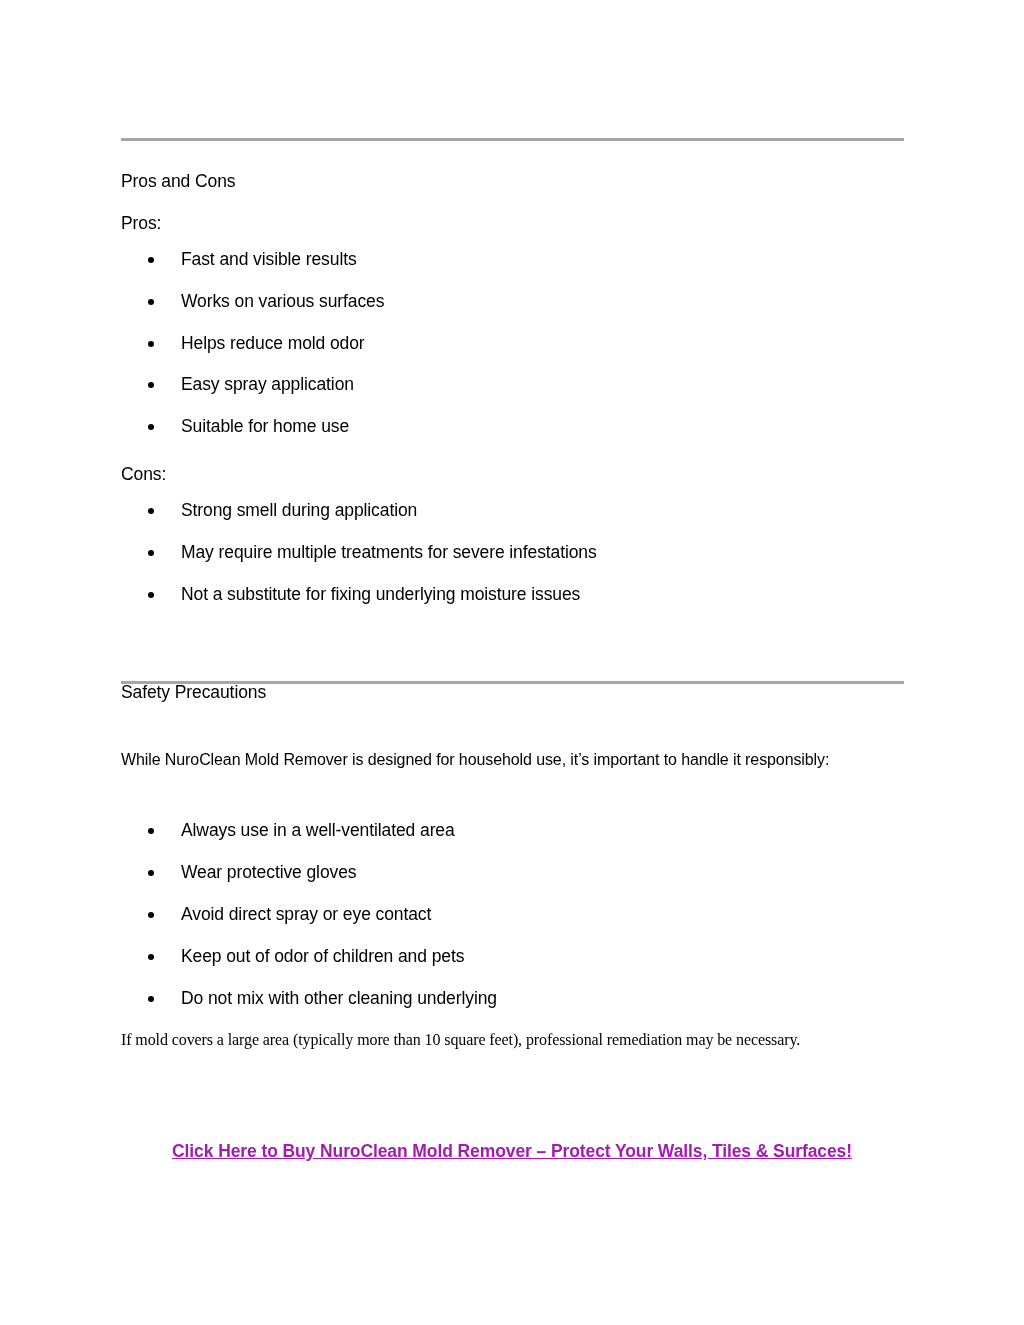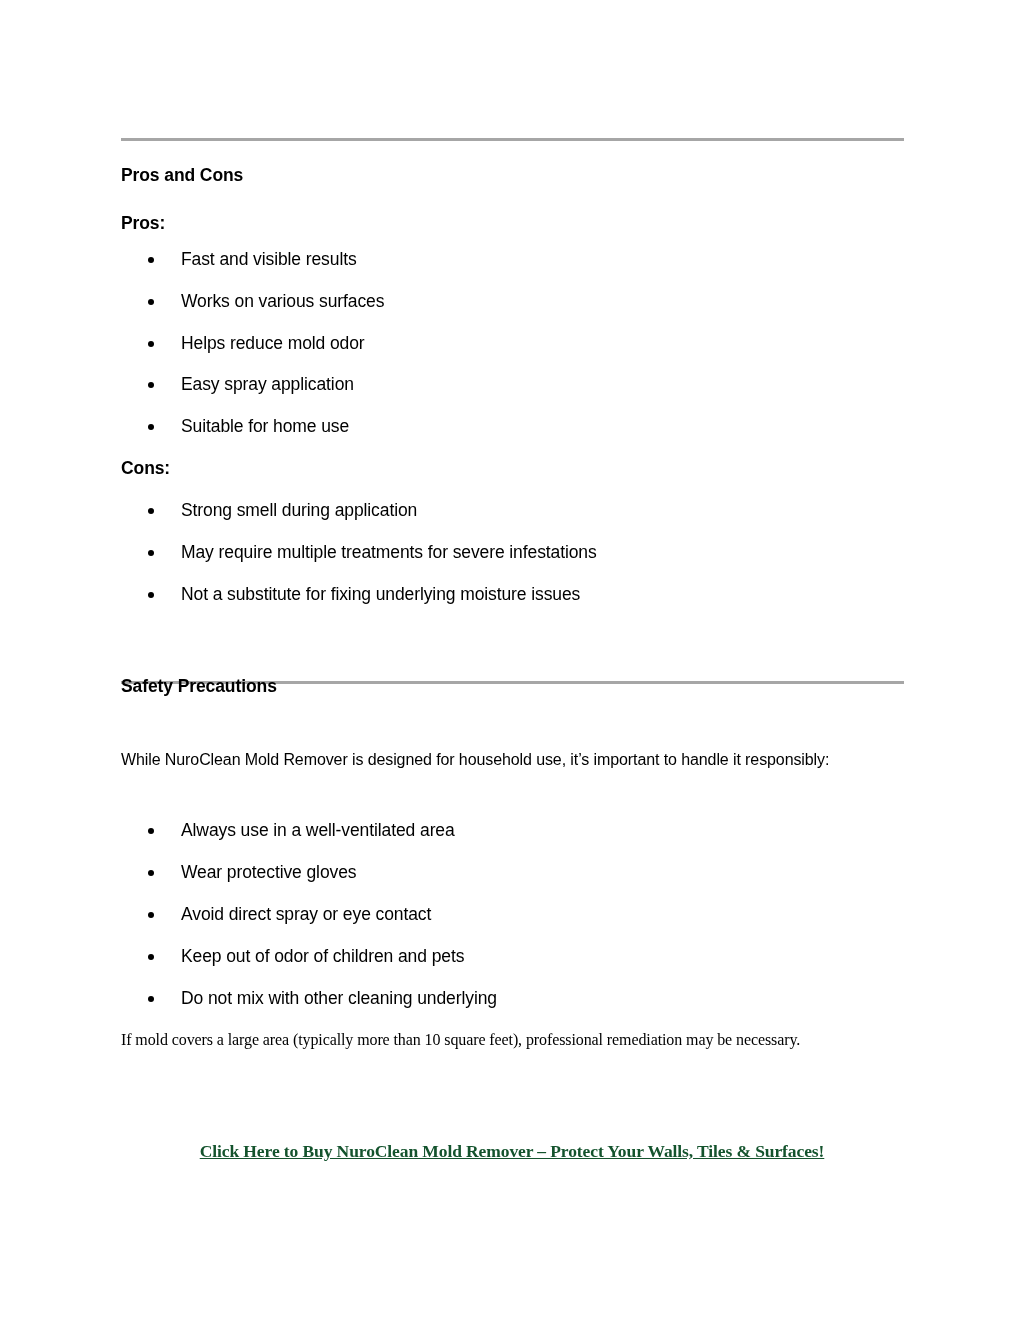--- a/index.html
+++ b/index.html
@@ -9,49 +9,48 @@
     color: #000000;
   }
   .hr {
     position: absolute; left: 121px; width: 783px; height: 3px;
     background: #a6a6a6;
   }
   .t {
     position: absolute; left: 121px; font-size: 17.5px; line-height: 28px;
     white-space: nowrap; letter-spacing: -0.1px;
   }
-  .b { font-weight: bold; }
+  .b { font-weight: normal; margin-top: 6px; }
   .li {
     position: absolute; left: 148px; font-size: 17.5px; line-height: 28px;
     white-space: nowrap; letter-spacing: -0.1px;
   }
   .li .dot {
     position: absolute; left: 0; top: 12px; width: 6px; height: 6px;
     border-radius: 50%; background: #000;
   }
   .li .txt { position: absolute; left: 33px; top: 0; }
   .para {
     position: absolute; left: 121px; width: 780px; font-size: 16px;
     line-height: 29px; letter-spacing: -0.1px;
   }
   .cta {
     position: absolute; left: 0; width: 1024px; text-align: center;
     font-size: 17.5px; line-height: 28px; font-weight: bold;
-    color: #14532d; text-decoration: underline; cursor: pointer;
+    color: #a21caf; text-decoration: underline; cursor: pointer;
     letter-spacing: -0.1px;
-    font-family: Liberation Serif, serif;
   }
 </style>
 </head>
 <body>
 
 <div class="hr" style="top:138px;"></div>
 
 <div class="t b" style="top:161px;">Pros and Cons</div>
-<div class="t b" style="top:209px;">Pros:</div>
+<div class="t b" style="top:203px;">Pros:</div>
 
 <div class="li" style="top:245px;">
     <span class="dot"></span>
     <span class="txt">Fast and visible results</span>
   </div>
 <div class="li" style="top:287px;">
     <span class="dot"></span>
     <span class="txt">Works on various surfaces</span>
   </div>
 <div class="li" style="top:329px;">

